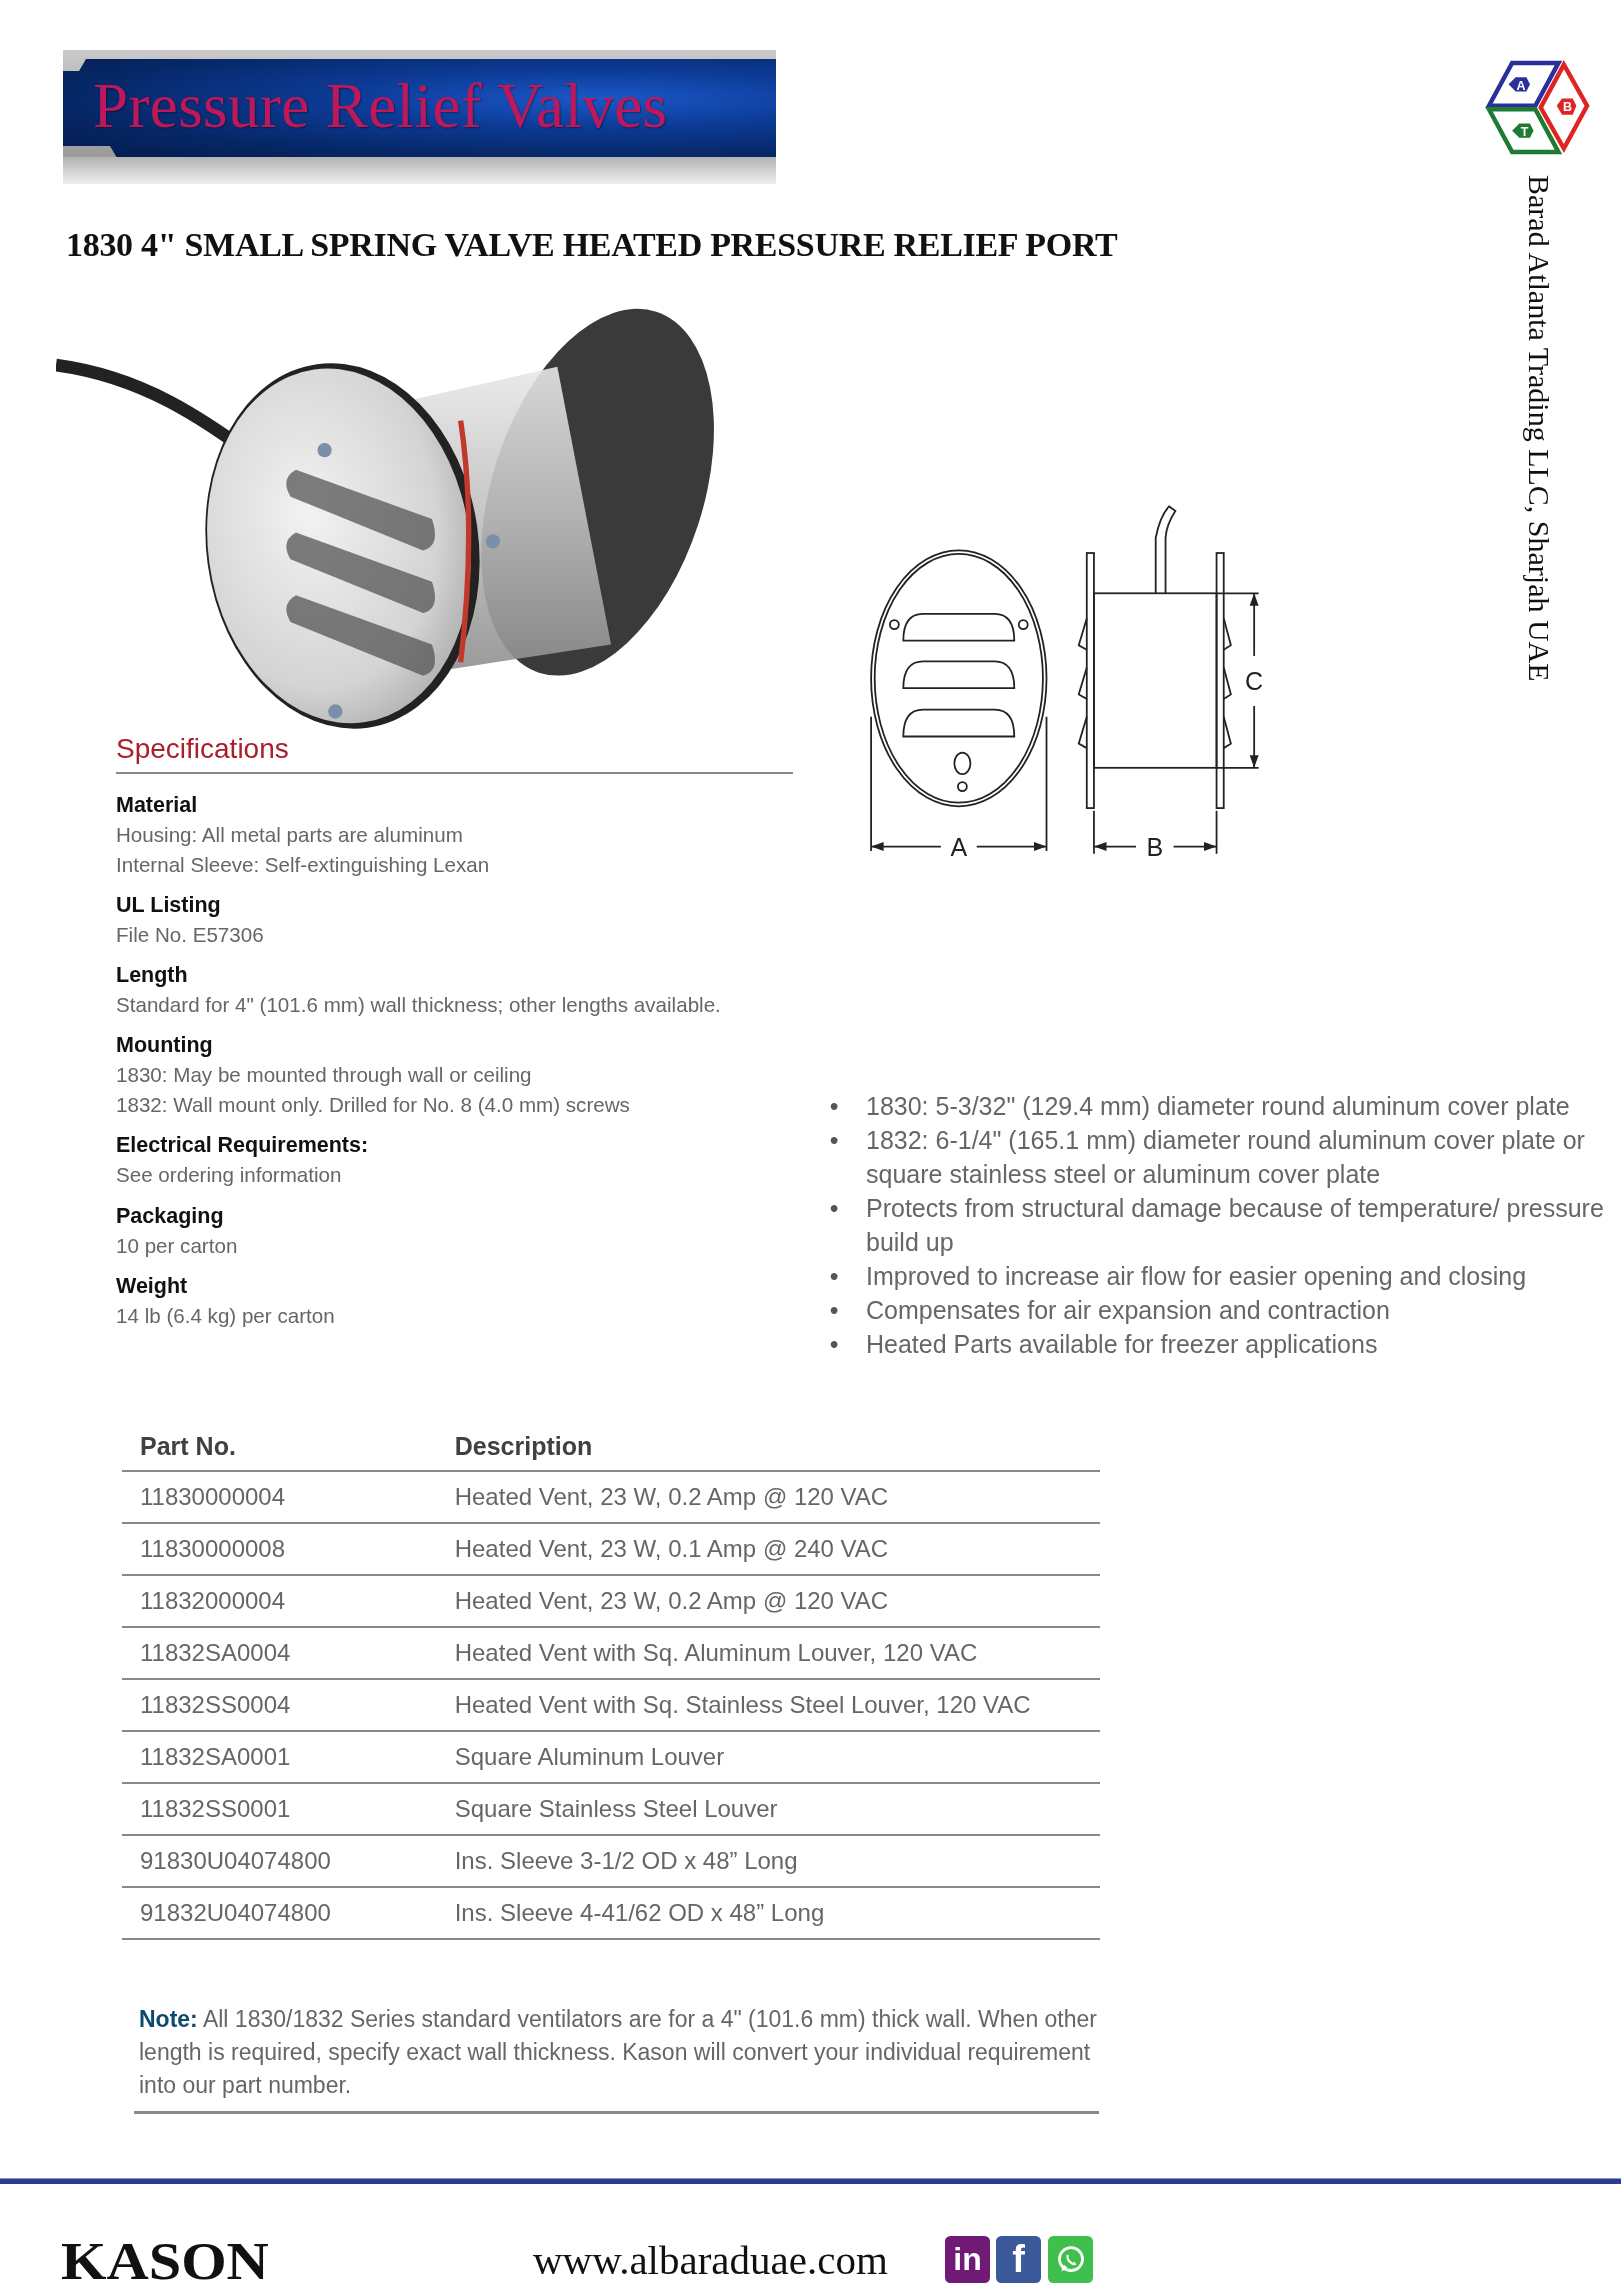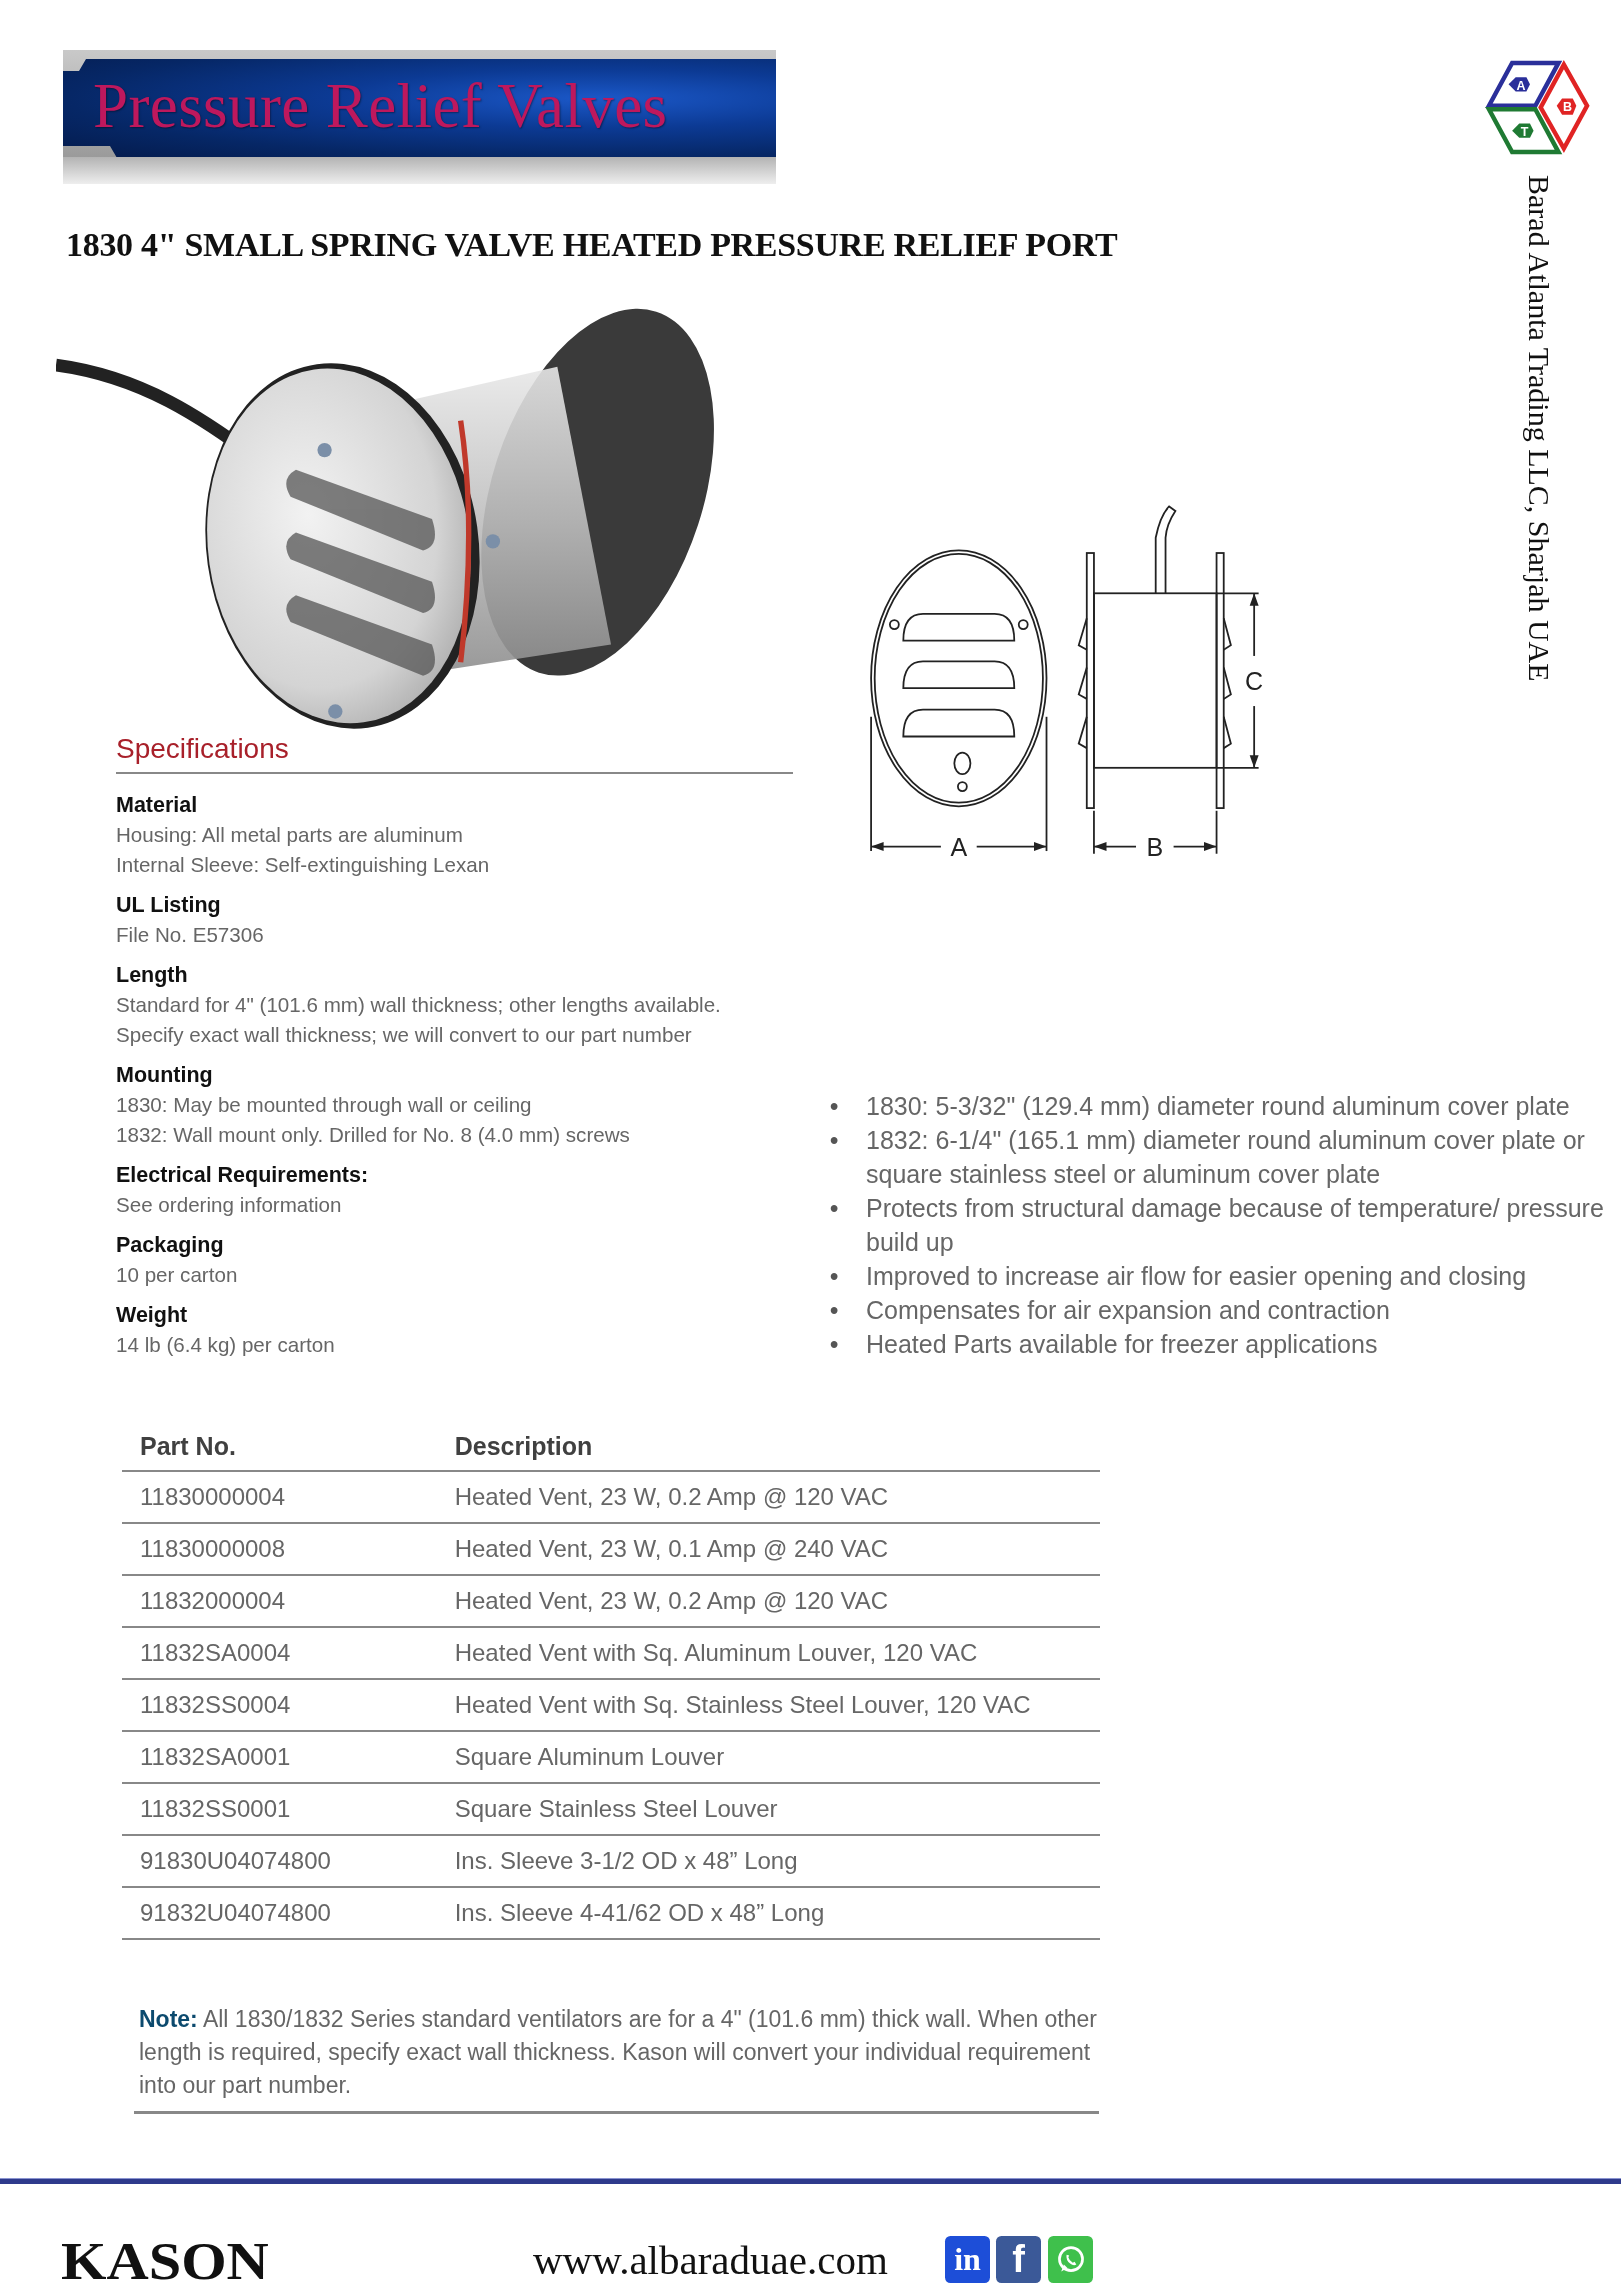--- a/index.html
+++ b/index.html
@@ -69,21 +69,21 @@
 
   
   .footer-rule { position: absolute; left: 0; top: 2178px; width: 1621px; height: 6.3px; background: #2e3a8c; border-top: 0.9px solid #8a94d0; }
   .kason { position: absolute; left: 61px; top: 2236px; width: 215px; height: 47px; }
   .website {
     position: absolute; left: 527px; top: 2236px; font-family: "Liberation Serif", serif;
     font-size: 41px; color: #111; white-space: nowrap; margin-left: 6px;
   }
   .social { position: absolute; top: 2236px; width: 45px; height: 47px; border-radius: 5.4px; color: #fff;
     font-weight: bold; display: flex; align-items: center; justify-content: center; }
-  .social.li { left: 945px; background: #1d4ed8; font-size: 32px; font-family: Liberation Serif, serif; }
+  .social.li { left: 945px; background: #701a75; font-size: 32px; font-family: Liberation Sans, sans-serif; }
   .social.fb { left: 996px; background: #3b5998; font-size: 38px; font-family: "Liberation Sans", sans-serif; }
   .social.wa { left: 1048px; background: #3fc04c; }
 </style>
 </head>
 <body>
 
 <div class="banner">
   <div class="banner-frame"></div>
   <div class="banner-blue"></div>
   <div class="banner-title">Pressure Relief Valves</div>
@@ -188,21 +188,20 @@
     <div class="spec-line">Housing: All metal parts are aluminum</div>
     <div class="spec-line">Internal Sleeve: Self-extinguishing Lexan</div>
   </div>
   <div class="spec-group">
     <div class="spec-label">UL Listing</div>
     <div class="spec-line">File No. E57306</div>
   </div>
   <div class="spec-group">
     <div class="spec-label">Length</div>
     <div class="spec-line">Standard for 4" (101.6 mm) wall thickness; other lengths available.</div>
-    <div class="spec-line">Specify exact wall thickness; we will convert to our part number</div>
   </div>
   <div class="spec-group">
     <div class="spec-label">Mounting</div>
     <div class="spec-line">1830: May be mounted through wall or ceiling</div>
     <div class="spec-line">1832: Wall mount only. Drilled for No. 8 (4.0 mm) screws</div>
   </div>
   <div class="spec-group">
     <div class="spec-label">Electrical Requirements:</div>
     <div class="spec-line">See ordering information</div>
   </div>

